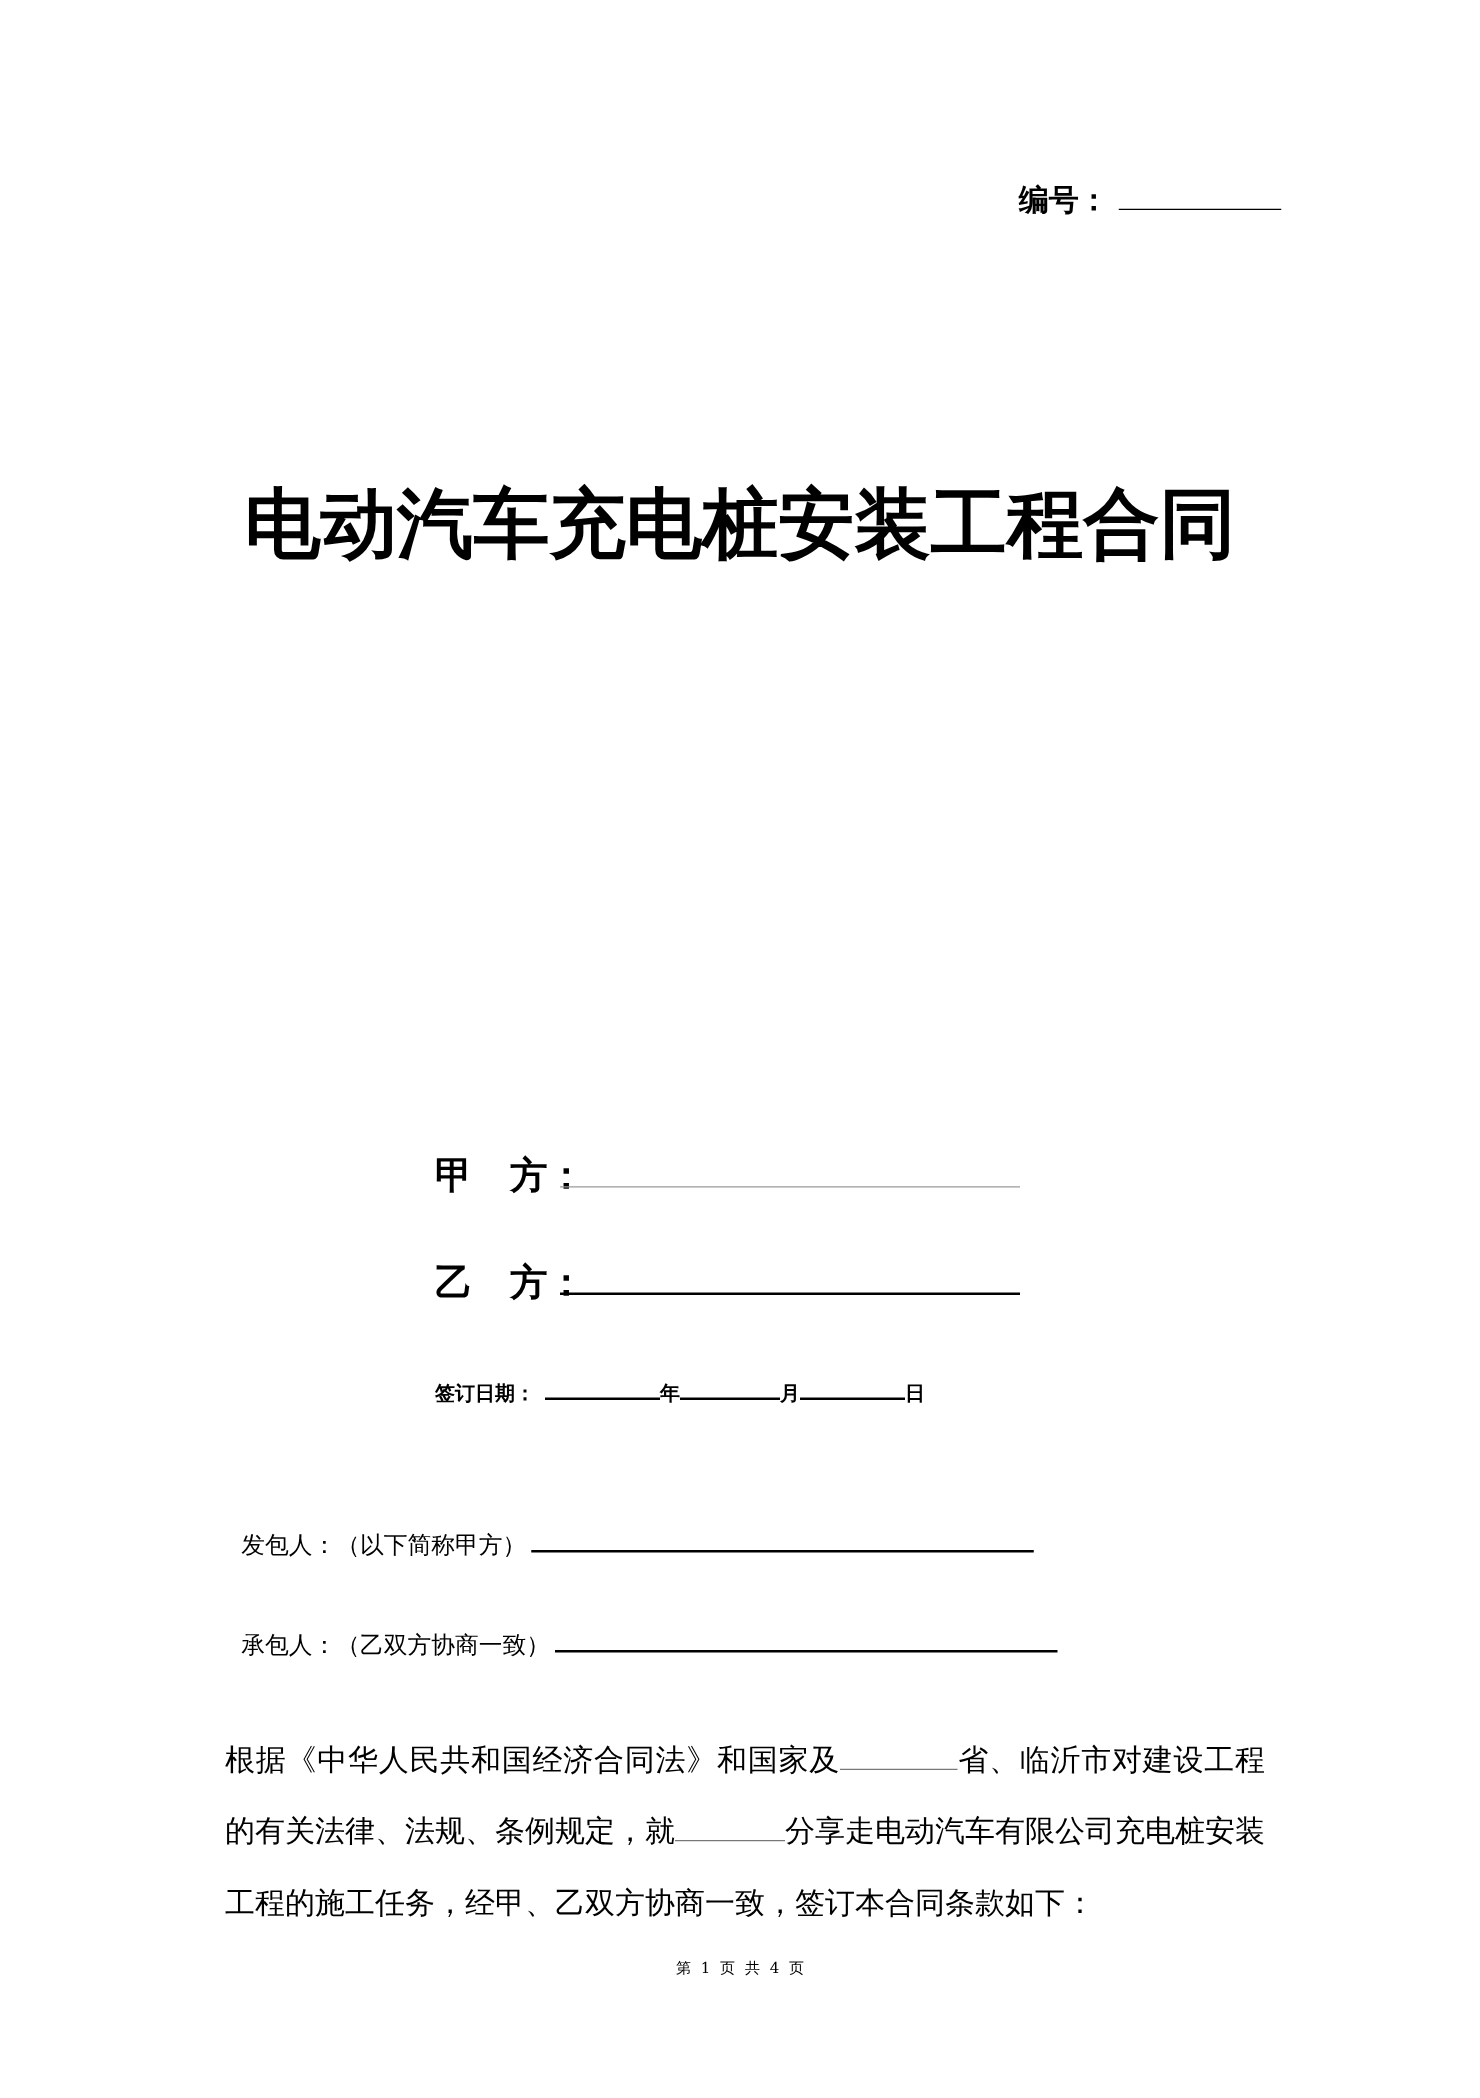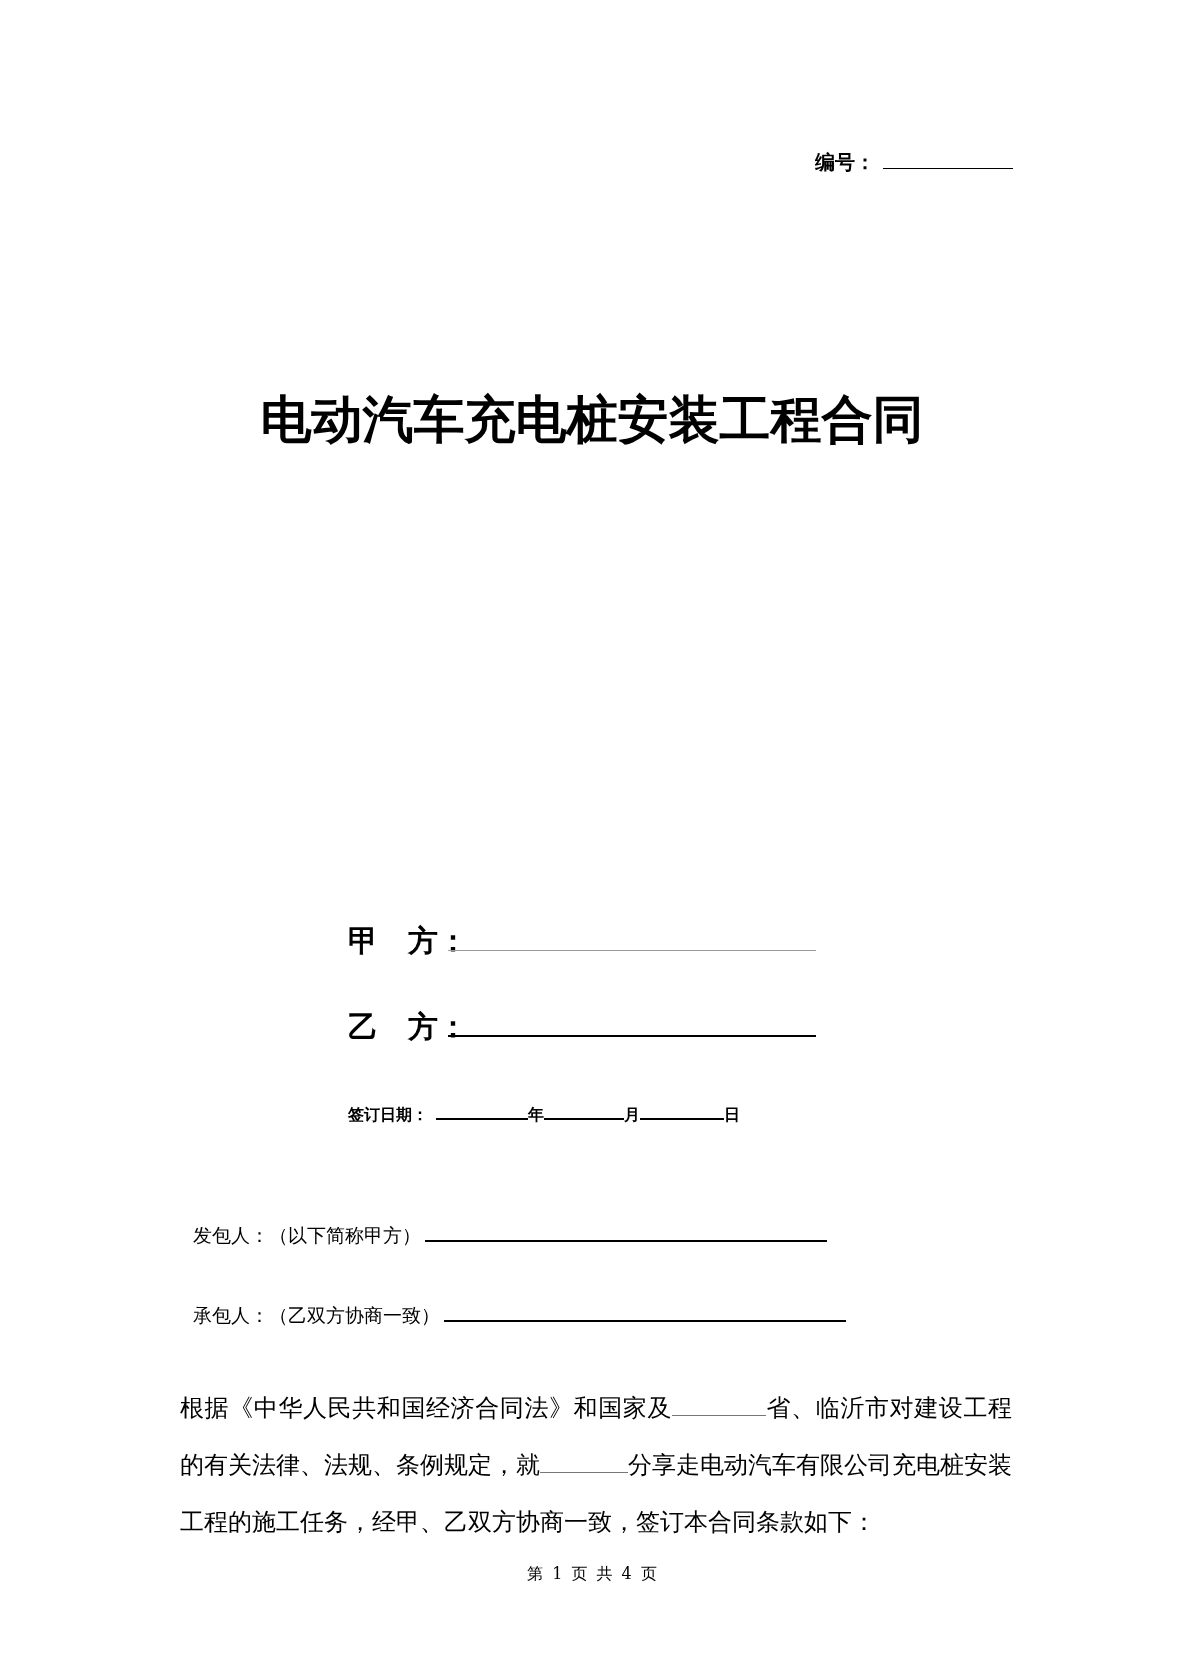--- a/index.html
+++ b/index.html
@@ -1,27 +1,27 @@
 <!DOCTYPE html>
 <html><head>
   <meta charset="utf-8">
   <style>
     html, body { margin: 0; padding: 0; background: #ffffff; }
     body { width: 1184px; height: 1678px; position: relative; overflow: hidden;
            font-family: "DejaVu Serif", "Liberation Serif", serif; color: #000; }
     .abs { position: absolute; white-space: nowrap; }
 
-    .serial { left: 815px; top: 149px; font-family: Liberation Sans, sans-serif;
-              font-size: 20px; font-weight: bold; line-height: 26px; }
+    .serial { left: 815px; top: 149px; font-family: Liberation Mono, monospace;
+              font-size: 24px; font-weight: bold; line-height: 26px; }
     .serial .blank { display: inline-block; width: 130px; border-bottom: 1.5px solid #000;
                      height: 18px; margin-left: 8px; vertical-align: baseline; }
 
     .title { left: 0; width: 1184px; top: 388px; text-align: center;
              font-family: "DejaVu Sans", "Liberation Sans", sans-serif;
-             font-size: 51px; font-weight: bold; letter-spacing: 0px; line-height: 64px; }
+             font-size: 61px; font-weight: bold; letter-spacing: 0px; line-height: 64px; }
 
     .party { left: 348px; font-family: "DejaVu Sans", "Liberation Sans", sans-serif;
              font-size: 30px; font-weight: bold; line-height: 32px; }
     .party .lbl { display: inline-block; width: 100px; }
     .party .line { display: inline-block; width: 368px; vertical-align: baseline; height: 20px; }
     .party.a { top: 925px; }
     .party.a .line { border-bottom: 1px solid #9a9a9a; }
     .party.b { top: 1011px; }
     .party.b .line { border-bottom: 2.5px solid #000; }
 
@@ -37,21 +37,21 @@
                     vertical-align: baseline; margin-left: 4px; }
     .clause.a { top: 1222px; }
     .clause.b { top: 1302px; }
 
     .para { left: 180px; width: 832px; top: 1380px; font-size: 24px; line-height: 57px;
             white-space: normal; text-align: justify; }
     .para .gap { display: inline-block; height: 18px; border-bottom: 1px solid #777; vertical-align: baseline; }
     .para .g1 { width: 94px; }
     .para .g2 { width: 88px; }
 
-    .footer { left: 0; width: 1184px; top: 1563px; text-align: center; font-size: 16px; line-height: 22px;
+    .footer { left: 0; width: 1184px; top: 1563px; text-align: center; font-size: 12px; line-height: 22px;
               word-spacing: 4px; }
   </style>
 </head>
 <body>
 
 <div class="abs serial">
   <span>编号：</span><span class="blank"></span>
 </div>
 
 <div class="abs title">电动汽车充电桩安装工程合同</div>

